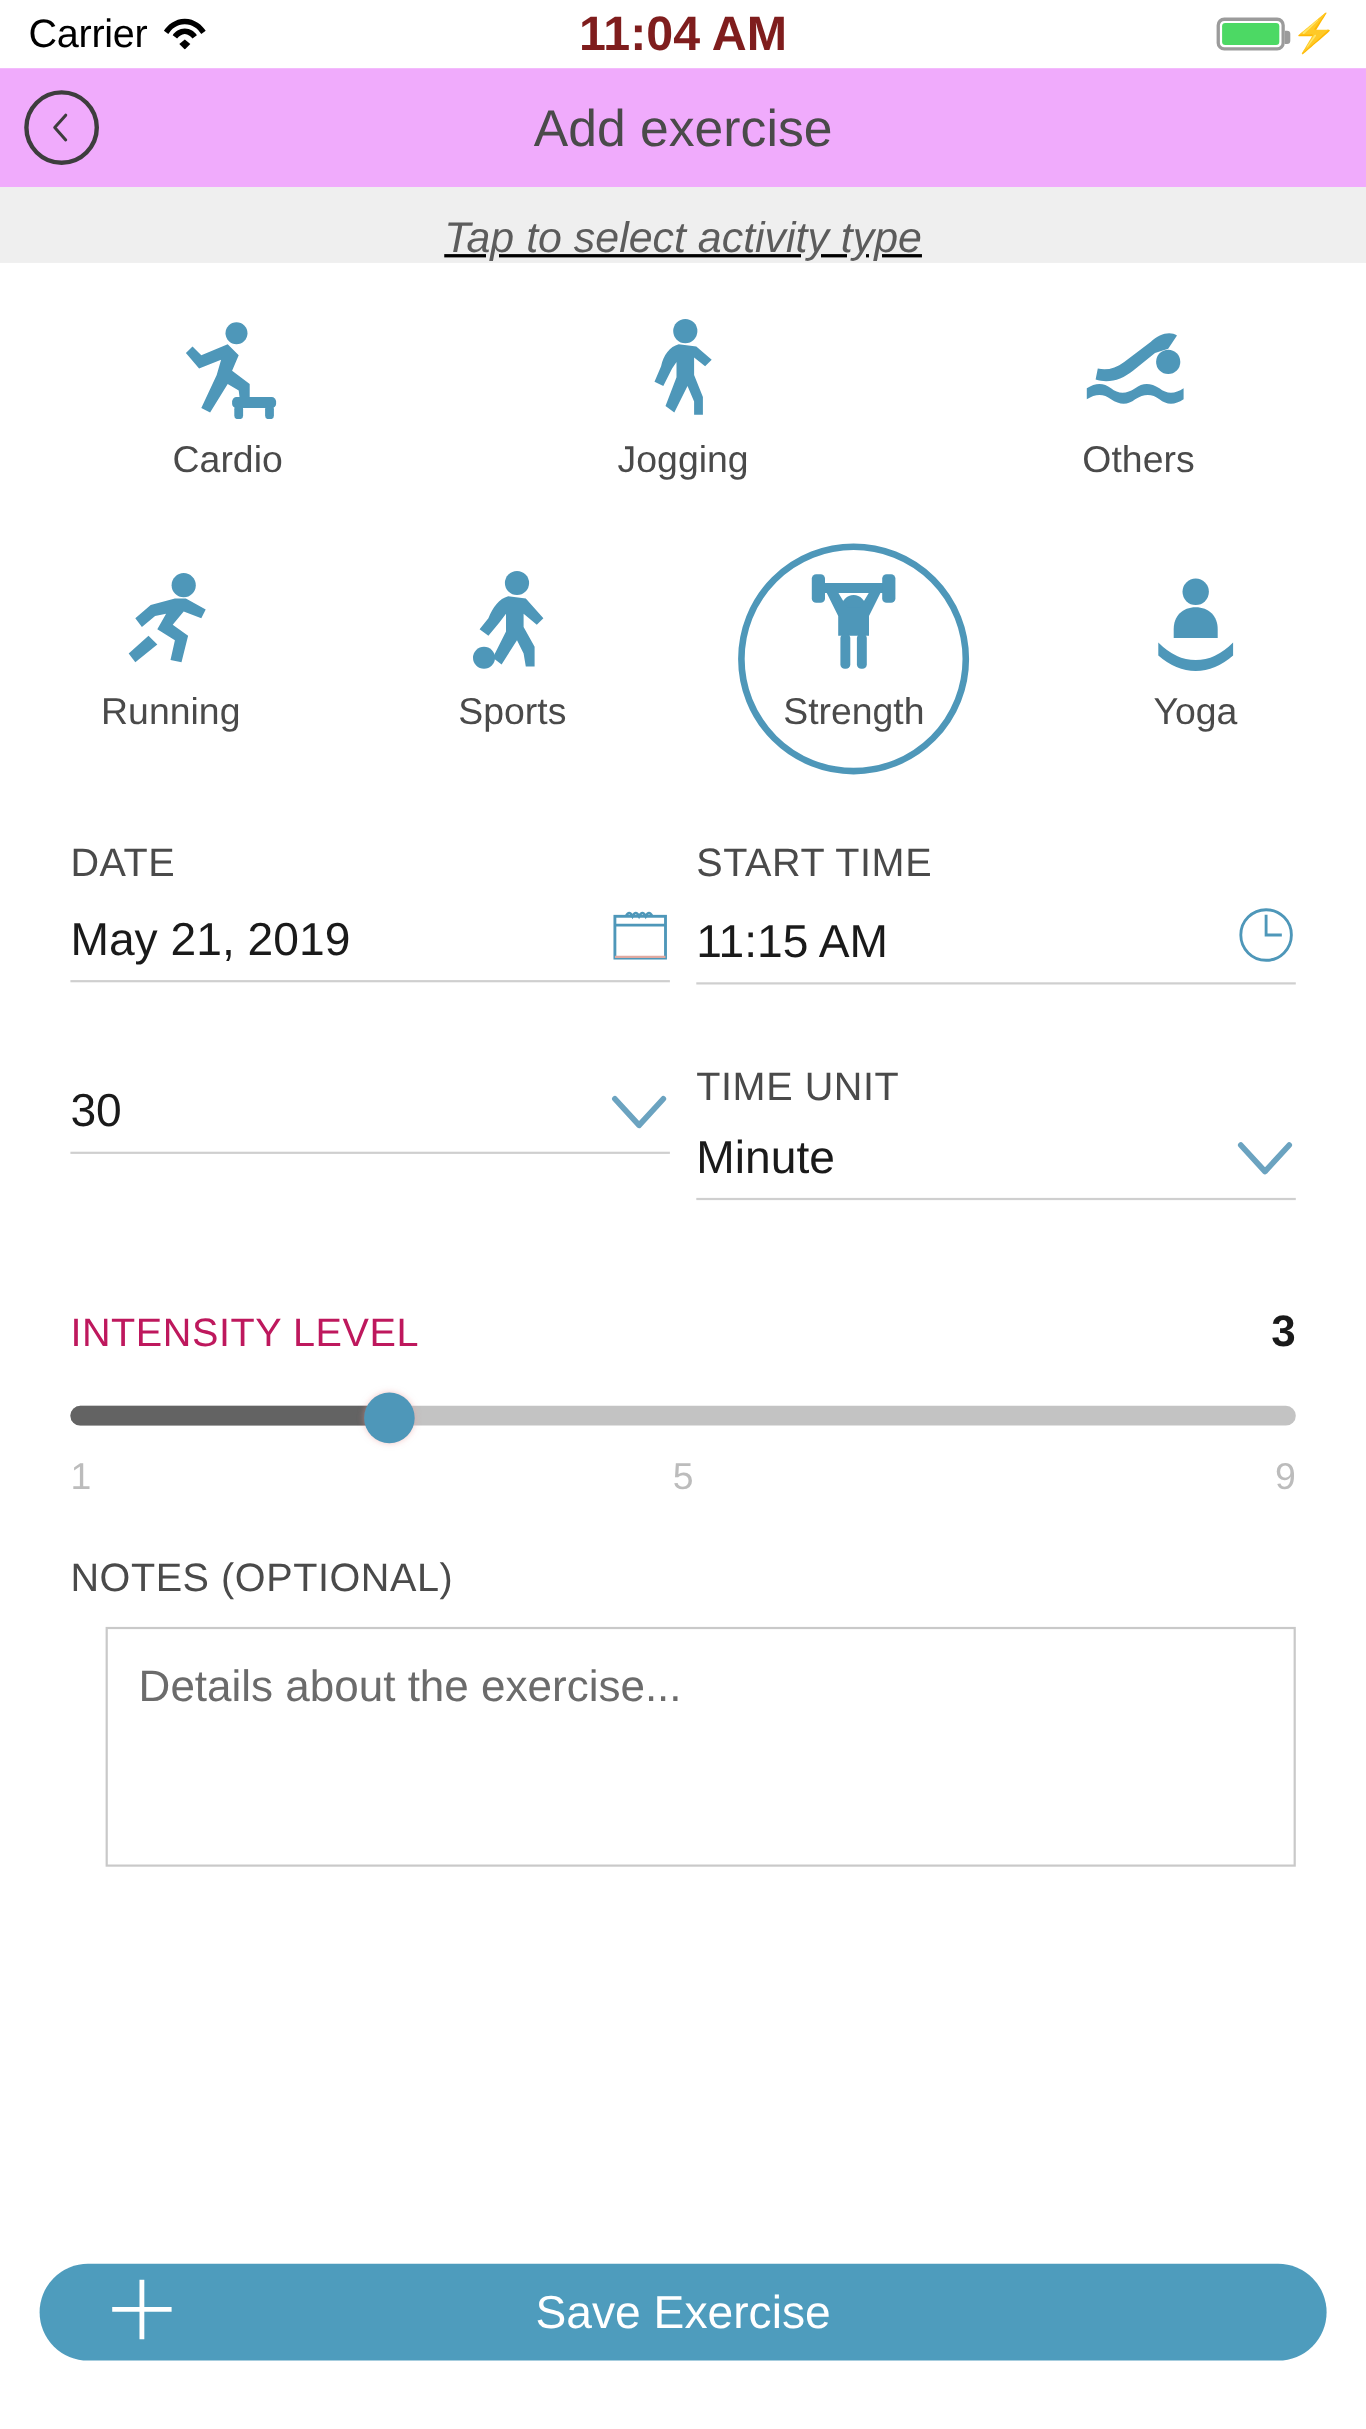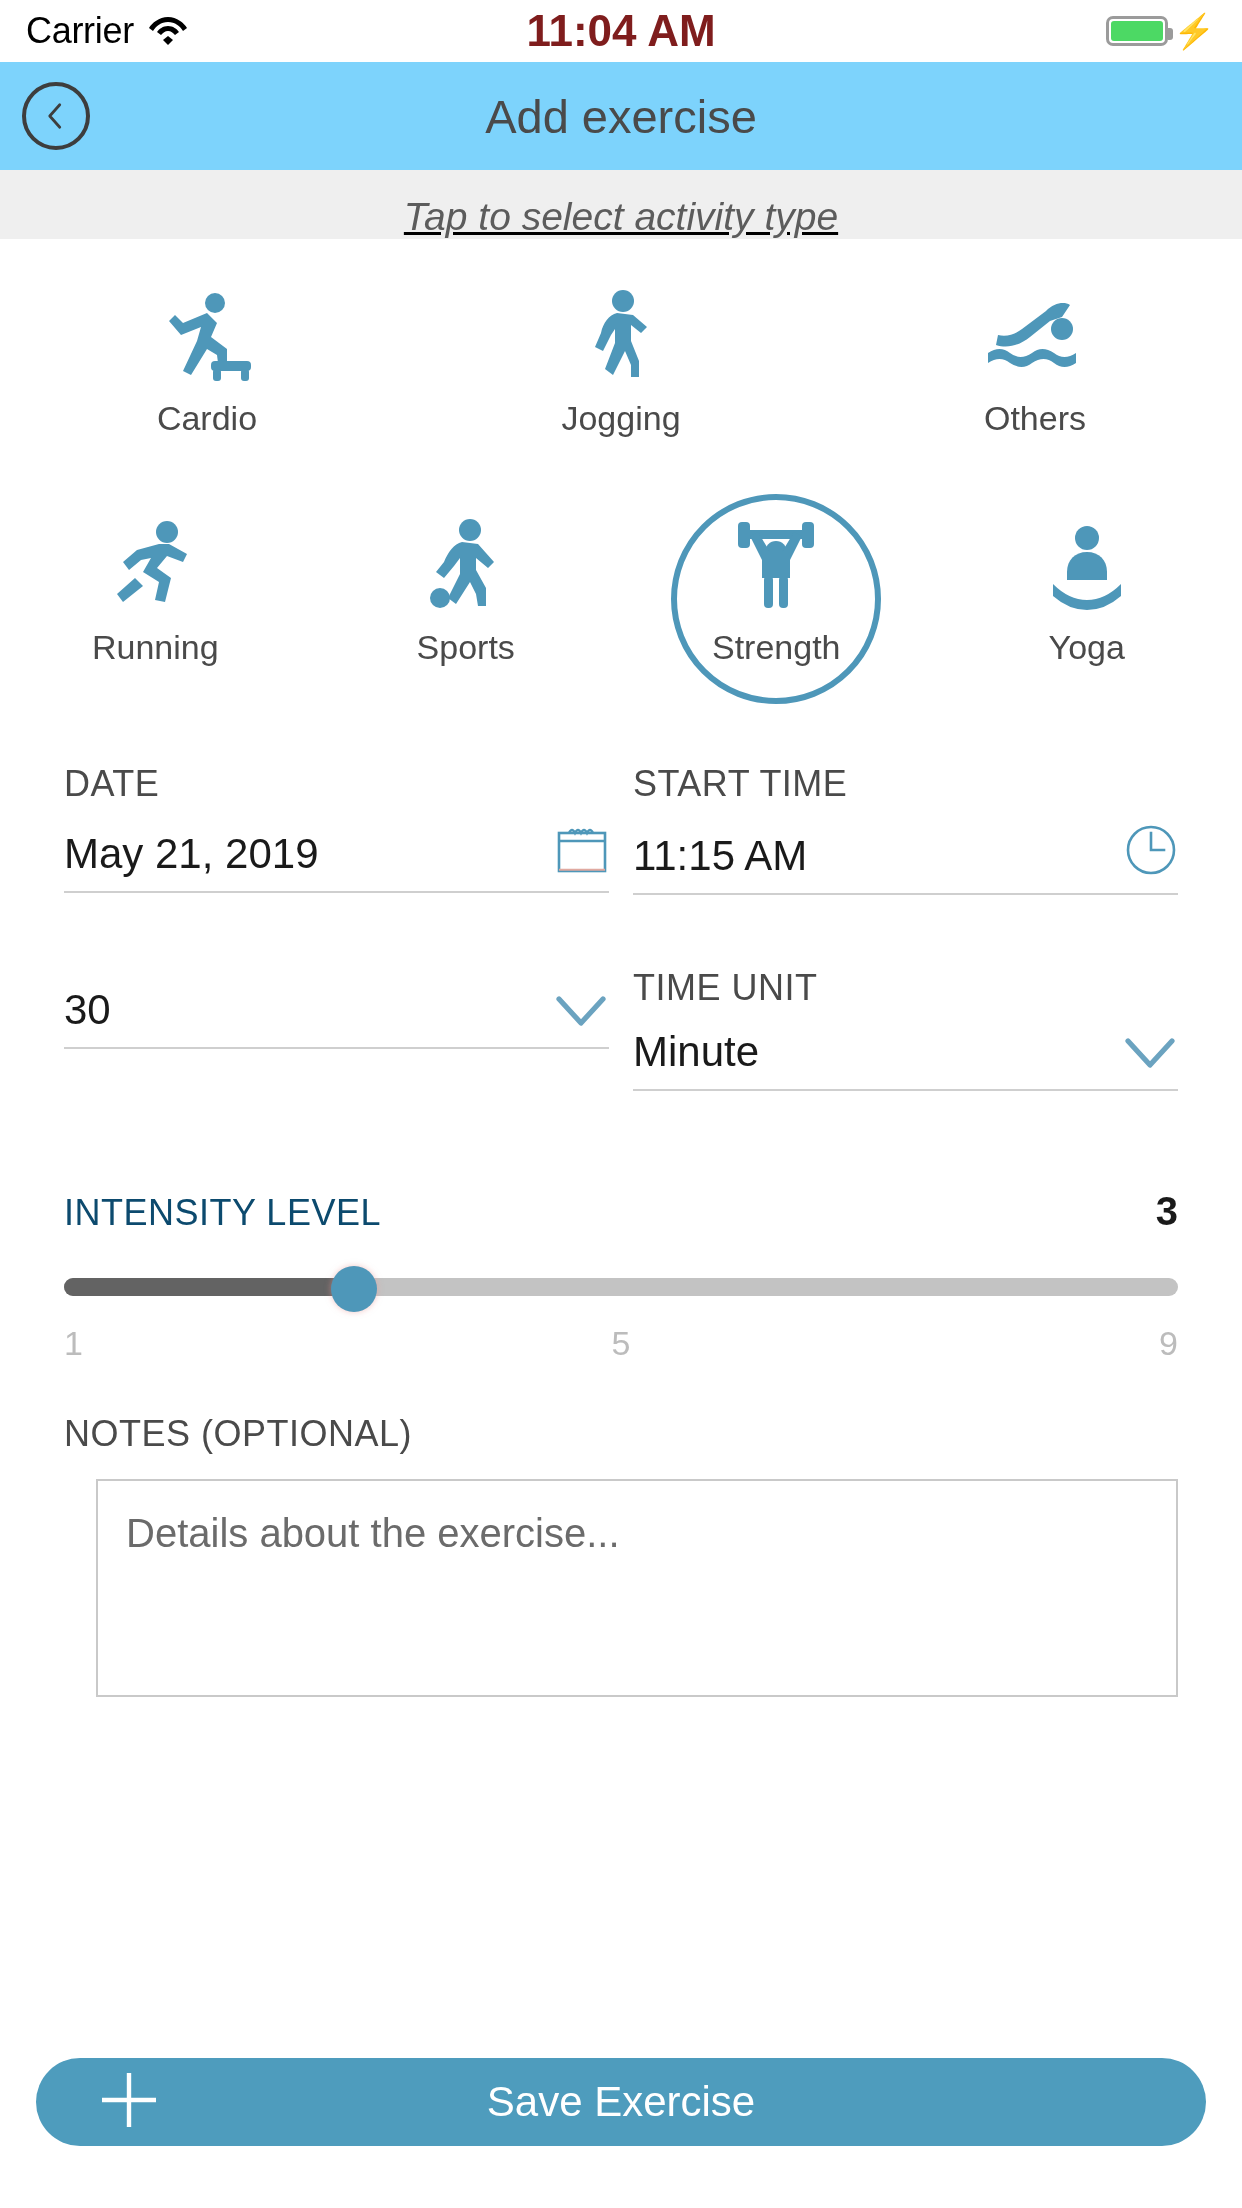--- a/index.html
+++ b/index.html
@@ -25,21 +25,21 @@
     position:relative; padding:2px; background:#fff;
   }
   .battery::after{
     content:""; position:absolute; right:-8px; top:9px; width:5px; height:12px;
     background:#9b9b9b; border-radius:0 3px 3px 0;
   }
   .battery i { display:block; width:100%; height:100%; background:#4cd964; border-radius:3px; }
   .bolt { font-size: 34px; color:#000; line-height:1; }
 
   
-  .navbar { height: 108px; position: relative; background:#7dd3fc; }
+  .navbar { height: 108px; position: relative; background:#f0abfc; }
   .back-btn {
     position:absolute; left:22px; top:50%; transform:translateY(-50%);
     width:68px; height:68px; border:4px solid #3d3d3d; border-radius:50%;
     display:flex; align-items:center; justify-content:center;
   }
   .back-btn svg { width:30px; height:30px; }
   .nav-title {
     position:absolute; left:0; right:0; top:50%; transform:translateY(-50%);
     text-align:center; font-size:47px; color:#4a4a4a; font-weight:400;
   }
@@ -78,21 +78,21 @@
     min-height: 64px;
   }
   .field-value { font-size:42px; color:#1a1a1a; line-height:1.1; }
   .field-icon { display:flex; align-items:center; padding-bottom:2px; }
 
   .row-gap { margin-top: 72px; }
 
   
   .intensity { margin-top: 98px; }
   .intensity-head { display:flex; align-items:baseline; justify-content:space-between; }
-  .intensity-head .lbl { font-size:36px; color:#0c4a6e; letter-spacing:0.5px; }
+  .intensity-head .lbl { font-size:36px; color:#be185d; letter-spacing:0.5px; }
   .intensity-head .val { font-size:40px; color:#1a1a1a; font-weight:700; }
   .slider { position:relative; margin-top: 36px; height: 30px; }
   .track {
     position:absolute; left:0; right:0; top:8px; height:18px;
     background:#c3c3c3; border-radius:9px;
   }
   .track-fill {
     position:absolute; left:0; top:8px; height:18px;
     background:#636363; border-radius:9px 0 0 9px;
   }

